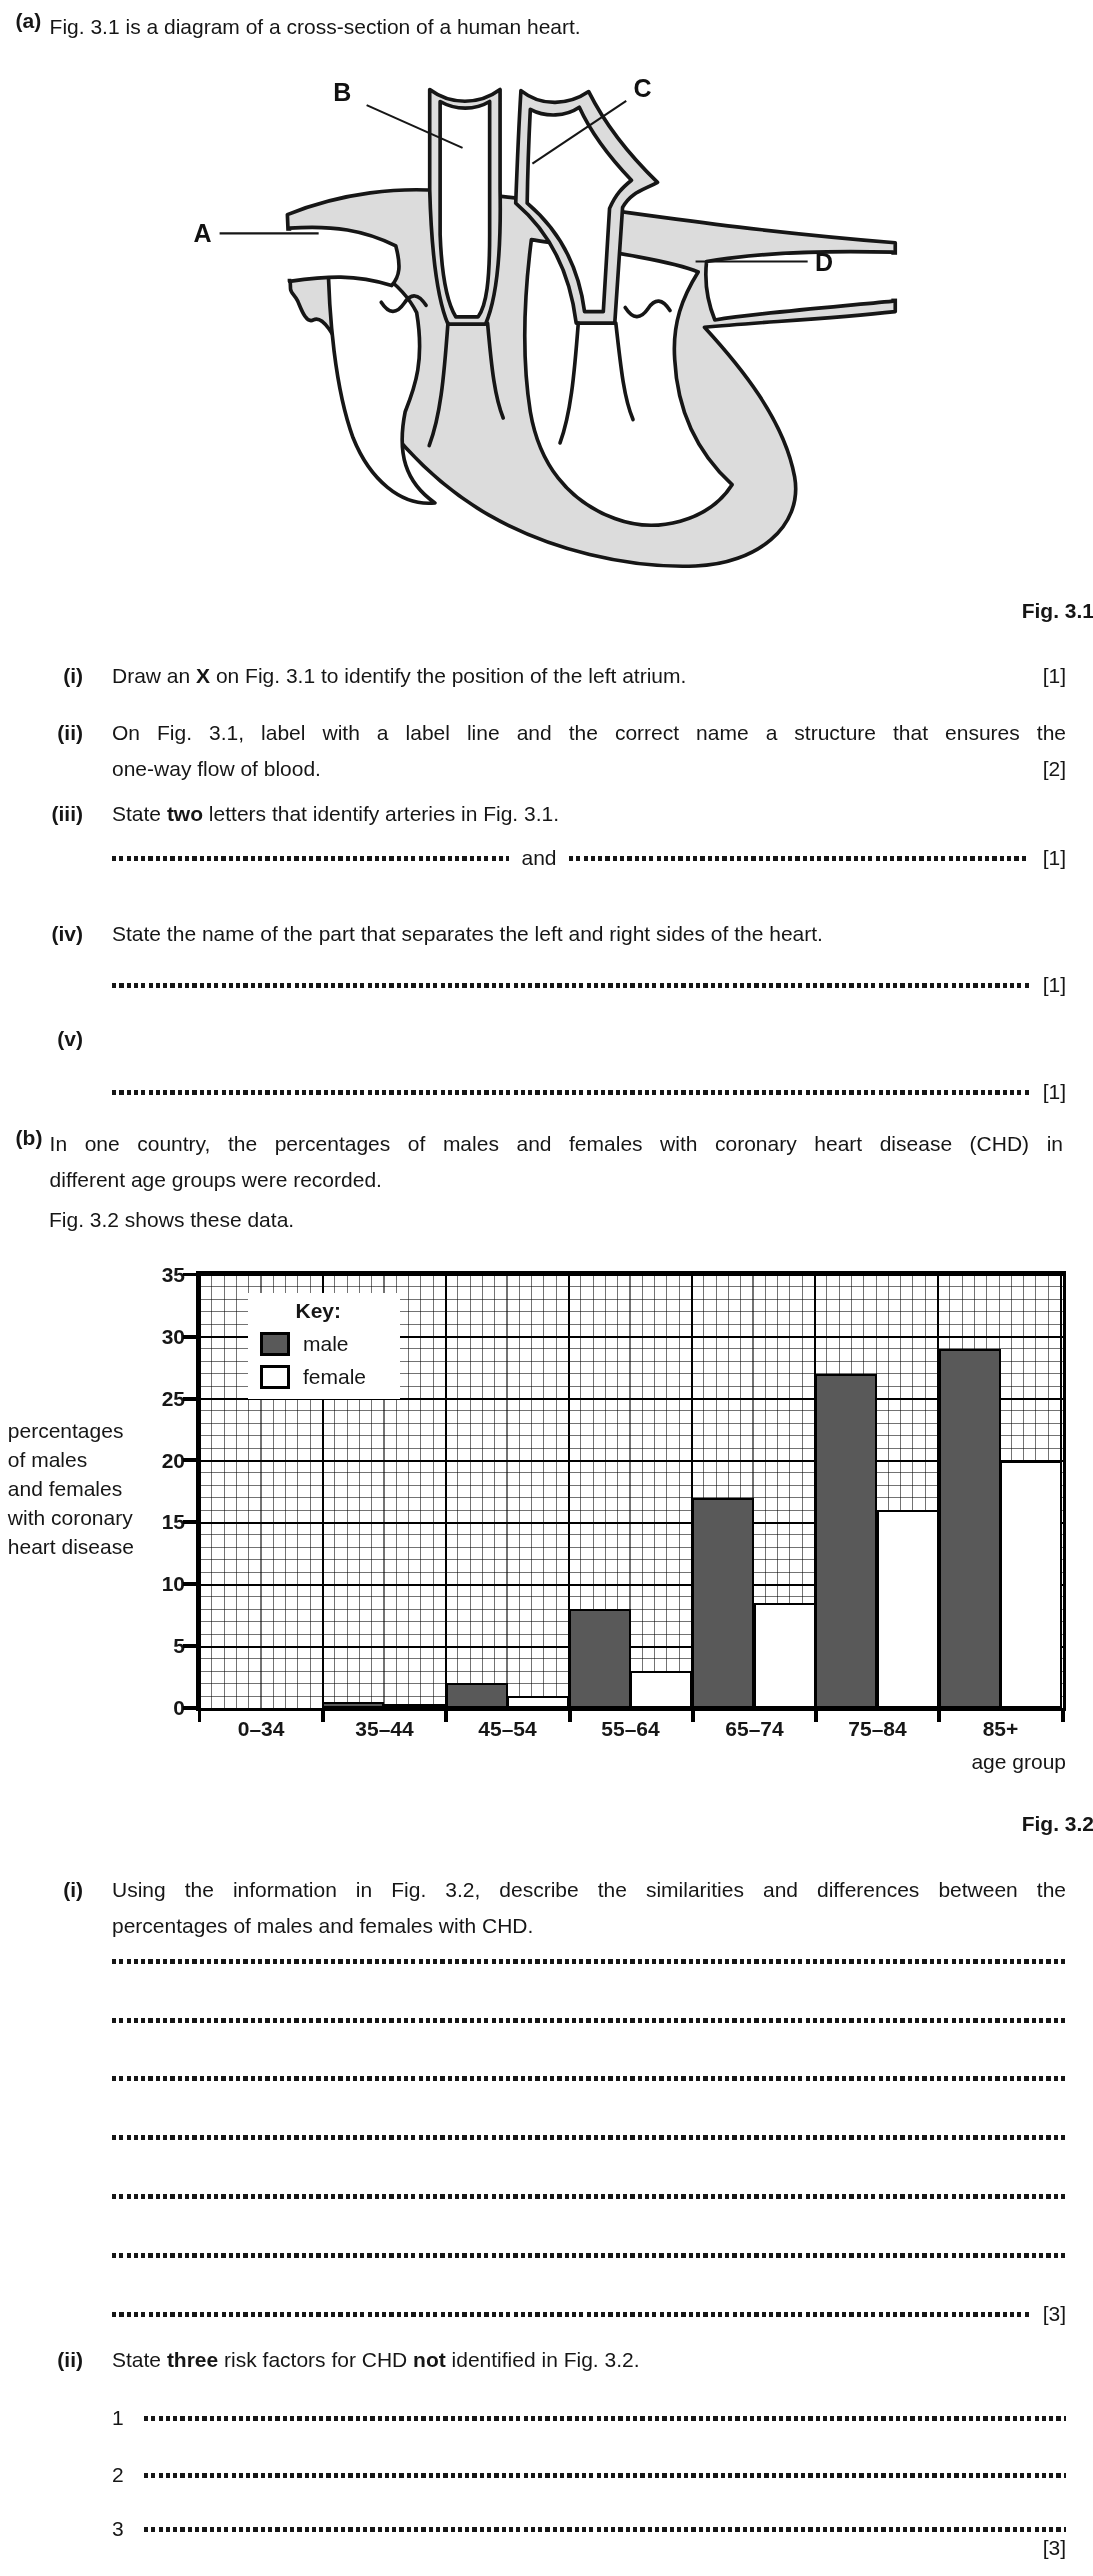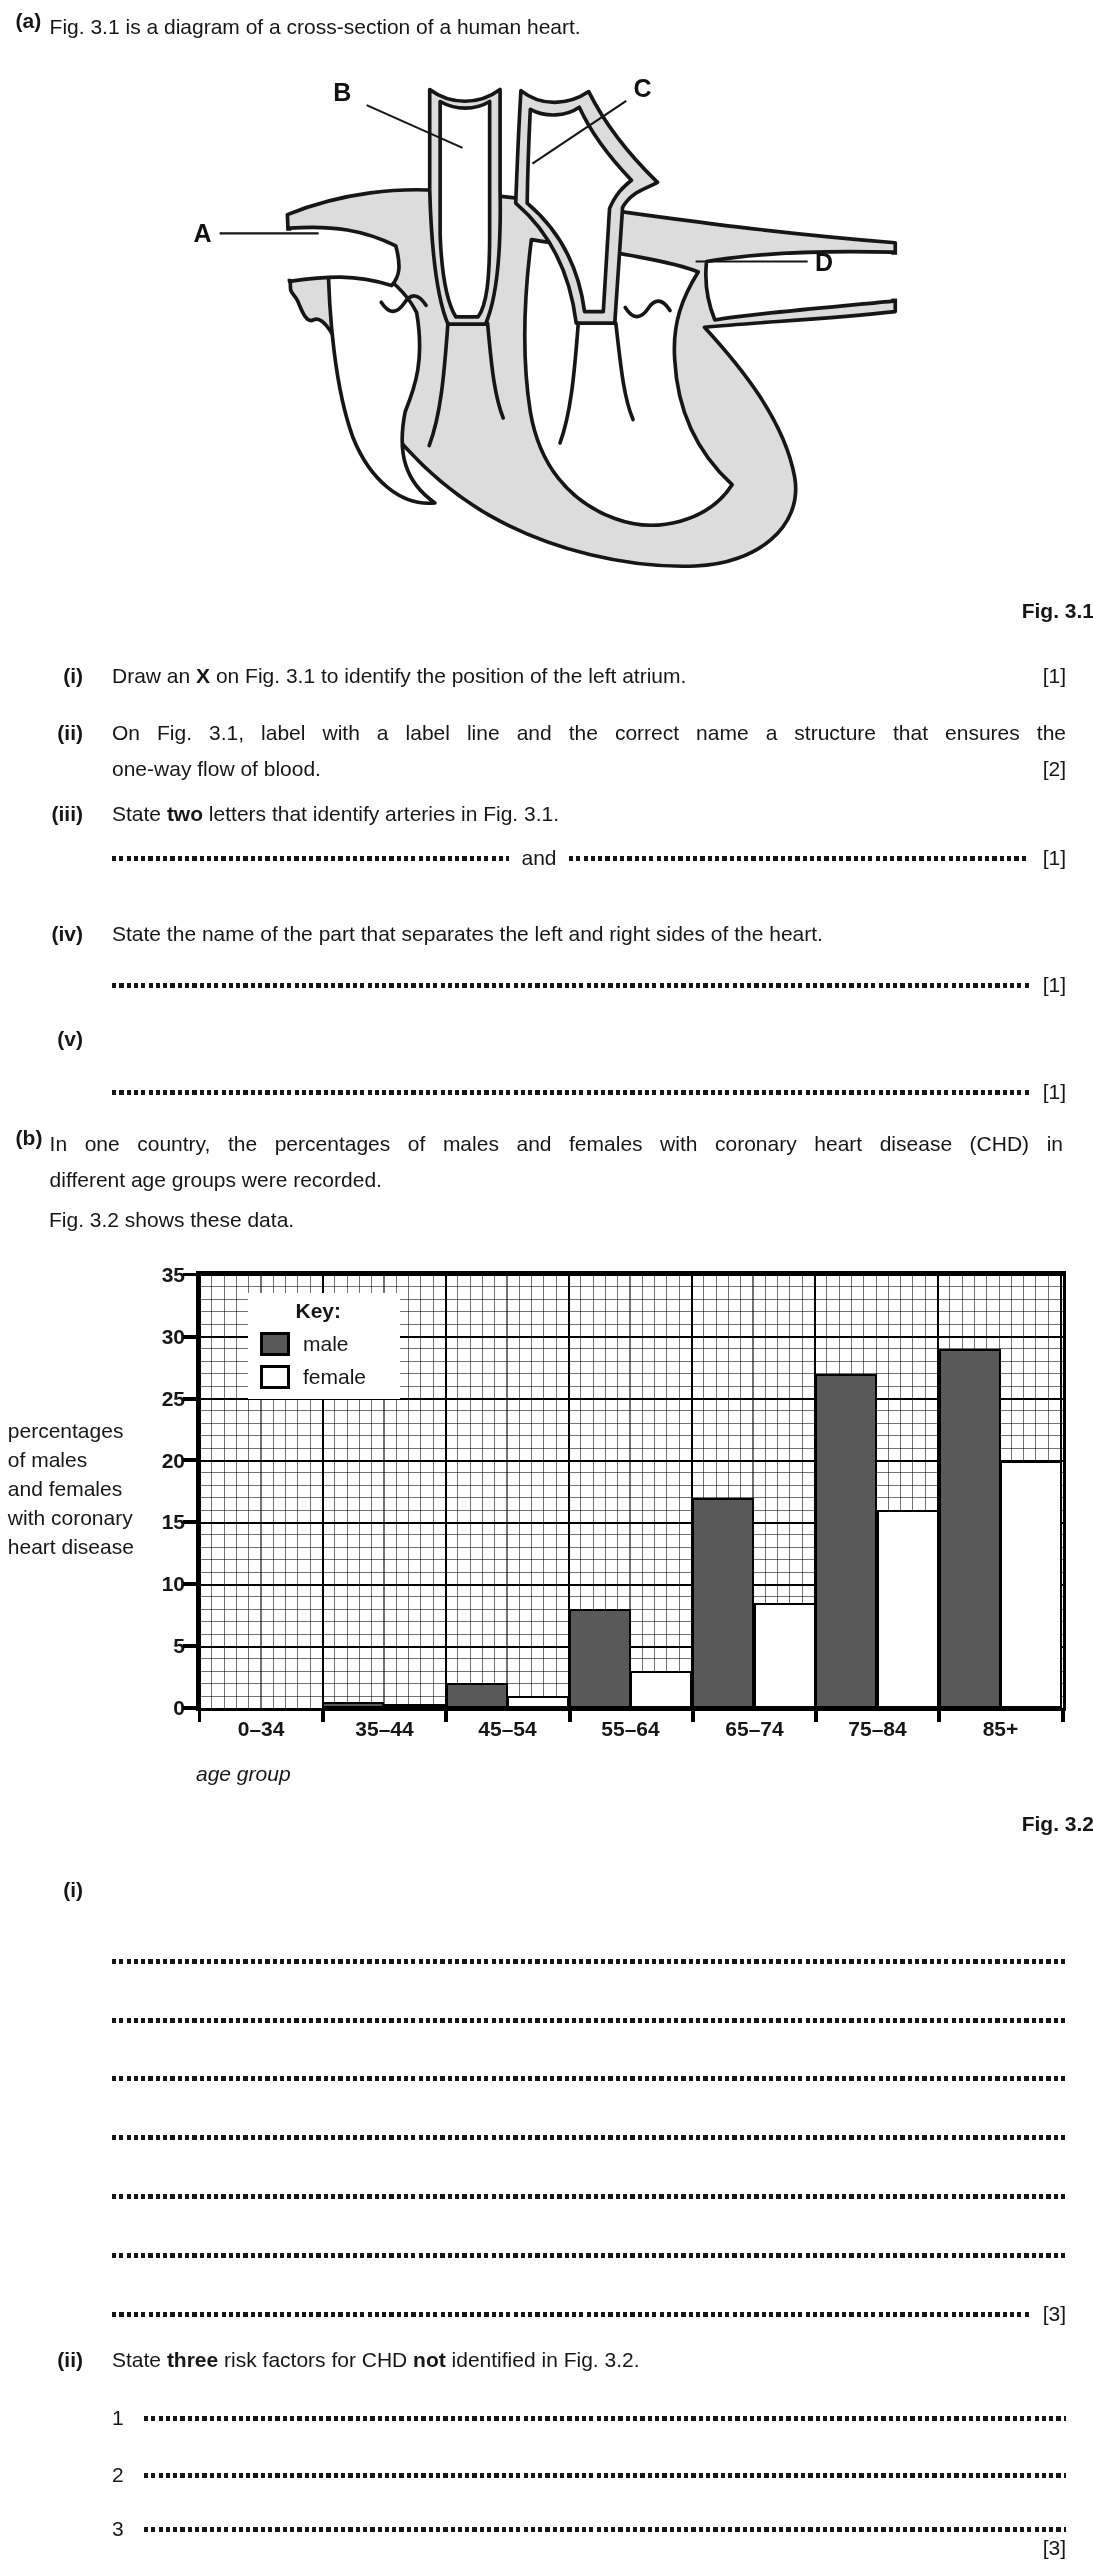--- a/index.html
+++ b/index.html
@@ -36,21 +36,21 @@
   .ytick{position:absolute;left:132px;width:52px;margin-left:-132px;text-align:right;font-weight:700;line-height:29px;}
   .ytick{left:-63px;width:52px;margin-left:0;}
   .ystub{position:absolute;left:-13.5px;width:13.5px;height:3.6px;background:#000;}
   .xstub{position:absolute;top:437px;height:13.5px;width:3.6px;background:#000;}
   .xcat{position:absolute;top:446px;text-align:center;font-weight:700;}
   #key{position:absolute;left:52px;top:22.4px;width:140px;background:#fff;z-index:2;padding:5.2px 0 9.4px 11.5px;}
   #key .krow{display:flex;align-items:center;margin-top:9.4px;}
   .swatch{width:30px;height:24px;border:3.1px solid #000;box-sizing:border-box;margin-right:13.5px;flex:0 0 30px;}
   #key-title{font-weight:700;padding-left:36px;}
   #ylabel{line-height:29px;}
-  #agegroup{position:absolute;left:0;top:491px;width:870px;text-align:left;font-style:italic;}
+  #agegroup{position:absolute;left:0;top:479px;width:870px;text-align:right;}
   
   #fig1{left:156px;top:78px;width:782px;height:511px;}
   #fig1 svg{display:block;}
   #fig1 text{font-family:"Liberation Sans",sans-serif;font-weight:700;font-size:48px;fill:#111;}
 </style>
 </head>
 <body>
 
 <div id="page">
 
@@ -288,20 +288,24 @@
       <div class="xcat" style="left: 250px; width: 123px;">45–54</div>
       <div class="xcat" style="left: 373px; width: 123px;">55–64</div>
       <div class="xcat" style="left: 497px; width: 123px;">65–74</div>
       <div class="xcat" style="left: 620px; width: 123px;">75–84</div>
       <div class="xcat" style="left: 743px; width: 123px;">85+</div>
     </div>
   <div class="abs caption" style="top:1812px;">Fig. 3.2</div>
 
   <div class="abs q" style="top:1872px;">
     <div class="qnum">(i)</div>
+    <div class="qbody">
+        <div class="just">Using the information in Fig. 3.2, describe the similarities and differences between the</div>
+        <div>percentages of males and females with CHD.</div>
+      </div>
   </div>
   <div class="abs dotrow" style="top:1938px;">
       <div class="dots"></div>
     </div>
   <div class="abs dotrow" style="top:1997px;">
       <div class="dots"></div>
     </div>
   <div class="abs dotrow" style="top:2055px;">
       <div class="dots"></div>
     </div>

